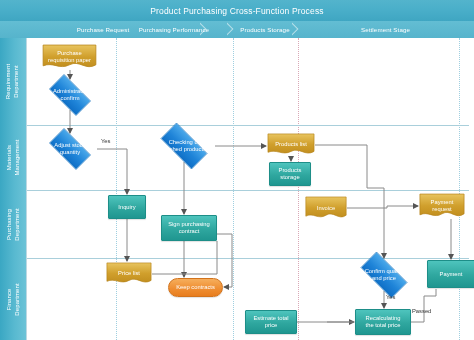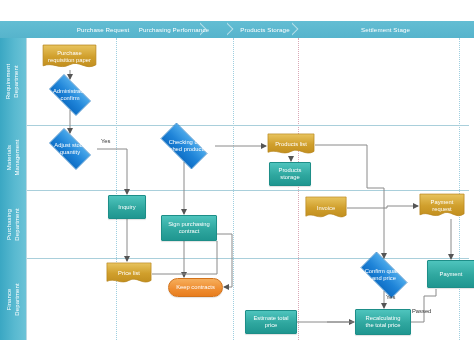--- a/index.html
+++ b/index.html
@@ -125,20 +125,23 @@
   .edge-label{
     position:absolute;color:#333333;font-size:5.8px;line-height:7px;
     background:transparent;white-space:nowrap;
   }
 </style>
 </head>
 <body>
 
 <div id="root">
 
+  <div class="titlebar">
+    <div class="t">Product Purchasing Cross-Function Process</div>
+  </div>
 
   <div class="colheader" id="colheader">
       <div class="colhdr-cell" style="left: 0px; width: 206px;">Purchase Request</div>
       <div class="colhdr-arrow" style="left: 200px;"></div>
       <div class="colhdr-cell" style="left: 115px; width: 118px;">Purchasing Performance</div>
       <div class="colhdr-arrow" style="left: 227px;"></div>
       <div class="colhdr-cell" style="left: 232px; width: 66px;">Products Storage</div>
       <div class="colhdr-arrow" style="left: 292px;"></div>
       <div class="colhdr-cell" style="left: 297px; width: 177px;">Settlement Stage</div>
     </div>

